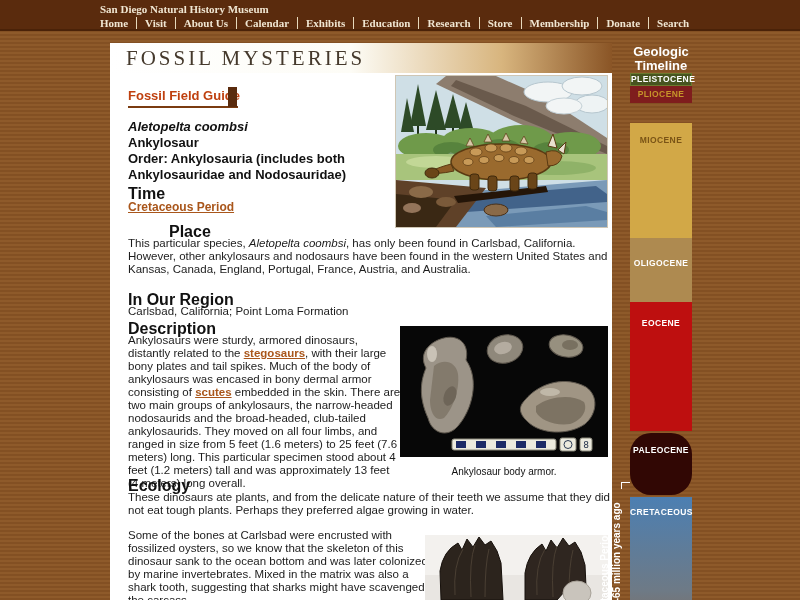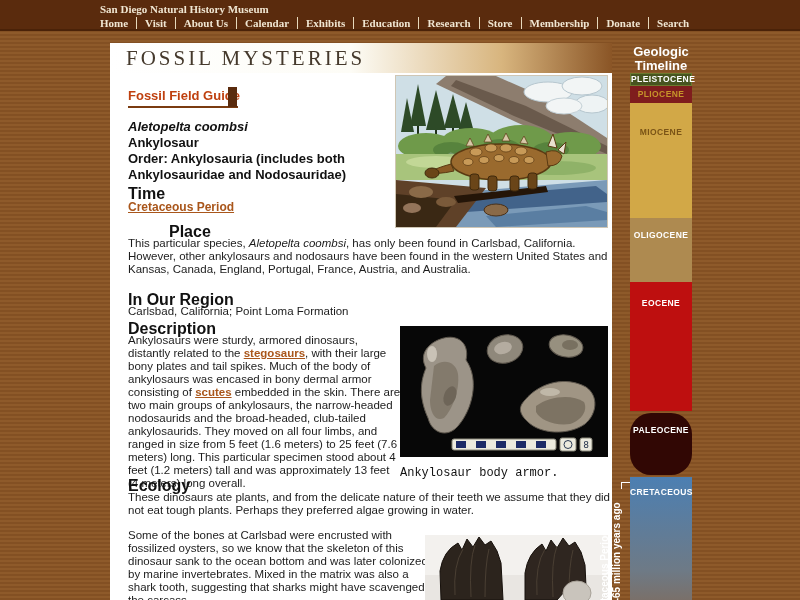--- a/index.html
+++ b/index.html
@@ -61,34 +61,34 @@
   .desc-head { position:absolute; left:18px; top:277px; }
   .desc-para { position:absolute; left:18px; top:291px; width:274px; }
 
   .eco-head { position:absolute; left:18px; top:434px; }
   .eco-para { position:absolute; left:18px; top:448px; width:484px; }
 
   .taph-para { position:absolute; left:18px; top:486px; width:310px; }
 
   .dino-img { position:absolute; left:285px; top:32px; width:213px; height:153px; border:1px solid #cfc6b4; }
   .armor-img { position:absolute; left:290px; top:283px; width:208px; height:131px; }
-  .armor-caption { position:absolute; left:290px; top:423px; width:208px; font-size:12px; color:#111;font-family:Liberation Mono, monospace; }
+  .armor-caption { position:absolute; left:290px; top:423px; width:208px; text-align:center; font-size:10px; color:#111; }
   .teeth-img { position:absolute; left:315px; top:492px; width:183px; height:65px; }
 
   
   .timeline-title {
     position:absolute; left:630px; top:45px; width:62px; text-align:center;
     color:#ffffff; font-weight:bold; font-size:13px; line-height:14px;
   }
   .timeline { position:absolute; left:630px; top:73px; width:62px; }
   .band { width:62px; text-align:center; font-weight:bold; font-size:8.5px; letter-spacing:0.4px; }
   .band-pleistocene { height:13px; background:#47541f; color:#ffffff; border:1px solid #6b7a2d; line-height:11px; }
   .band-pliocene   { height:17px; background:#7f1d1d; color:#c6952a; line-height:17px; }
-  .band-miocene    { height:115px; background:#d2a847; color:#7a5416; padding-top:24px; }
-  .band-oligocene  { height:64px; background:#ae8a50; color:#ffffff; padding-top:12px; }
+  .band-miocene    { height:115px; background:#d2a847; color:#7a5416; padding-top:12px;margin-top:20px; }
+  .band-oligocene  { height:64px; background:#ae8a50; color:#ffffff; padding-top:20px; }
   .band-eocene     { height:129px; background:#be0f0f; color:#ffffff; padding-top:16px; }
   .band-paleocene  { height:62px; background:#310704; color:#ffffff; padding-top:12px; margin-top:2px;border-radius:21px; }
   .band-cretaceous { height:156px; background:linear-gradient(180deg,#4c7fb2 0%,#6e7a86 60%,#87654a 100%); color:#ffffff; padding-top:10px; margin-top:2px; }
 
   .cret-annotation {
     position:absolute; left:599px; top:618px; width:138px;
     transform:rotate(-90deg); transform-origin:0 0;
     color:#ffffff; font-weight:bold; font-size:10px; line-height:12px; white-space:nowrap;
   }
   .cret-bracket { position:absolute; left:621px; top:482px; width:9px; height:7px;

